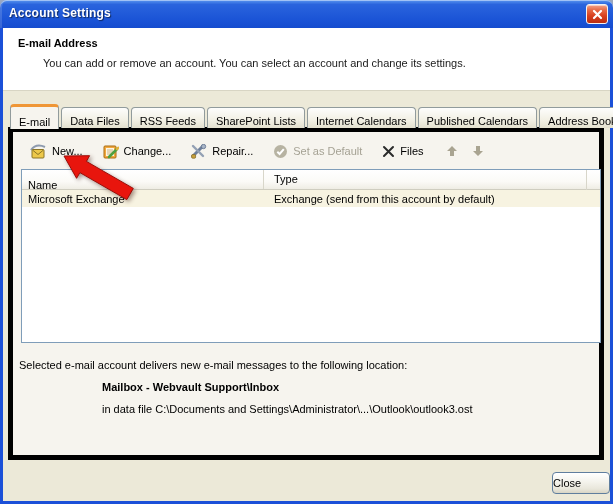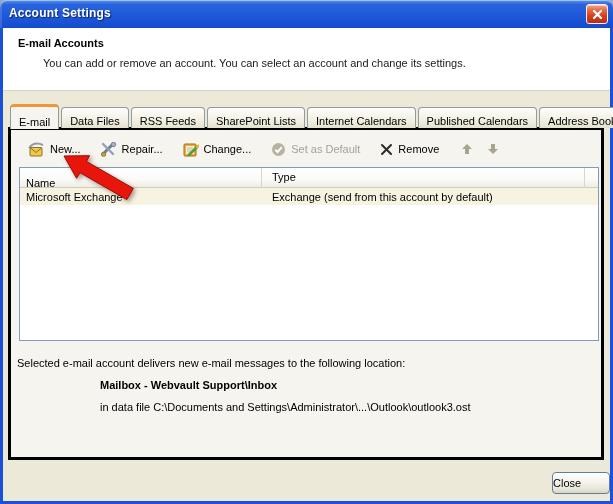--- a/index.html
+++ b/index.html
@@ -52,21 +52,21 @@
     font-size:11px; cursor:pointer; white-space:nowrap;
   }
   .tab.active {
     height:25px; line-height:22px; margin-bottom:-1px;
     background:#f6f4ee; border-top:3px solid #ef9636; position:relative; z-index:4;
   }
 
   
   .panel {
     position:absolute; top:127px; left:8px; width:596px; height:333px;
-    background:#f6f4ee; border:3px solid #000000; z-index:1;
+    background:#f6f4ee; border:5px solid #000000; z-index:1;
   }
 
   
   .toolbar { position:absolute; top:8px; left:10px; height:22px; display:flex; align-items:center; }
   .tbtn { display:flex; align-items:center; gap:5px; padding:2px 6px; cursor:pointer; border-radius:2px; white-space:nowrap; }
   .tbtn .lbl { font-size:11px; }
   .tbtn.disabled .lbl { color:#a5a294; }
   .tbtn.arrow { padding:2px 4px; margin-left:6px; }
 
   
@@ -120,21 +120,21 @@
         <svg width="11" height="11" viewBox="0 0 11 11">
             <path d="M2 2 L9 9 M9 2 L2 9" stroke="#ffffff" stroke-width="2.2" stroke-linecap="round"></path>
           </svg>
       </span>
     </div>
   </div>
 
   <div class="frame"></div>
 
   <div class="header-band">
-    <div class="header-title">E-mail Accounts</div>
+    <div class="header-title">E-mail Address</div>
     <div class="header-desc">You can add or remove an account. You can select an account and change its settings.</div>
   </div>
 
   <div class="tabs">
     <div class="tab active">E-mail</div>
     <div class="tab">Data Files</div>
     <div class="tab">RSS Feeds</div>
     <div class="tab">SharePoint Lists</div>
     <div class="tab">Internet Calendars</div>
     <div class="tab">Published Calendars</div>
@@ -151,59 +151,59 @@
             <rect x="3" y="5.5" width="12" height="8.5" rx="1" fill="#edc84a" stroke="#8a7426" stroke-width="1"></rect>
             <path d="M3.5 6 L9 10.5 L14.5 6" fill="none" stroke="#8a7426" stroke-width="1"></path>
           </svg>
         </span>
         <span class="lbl">New...</span>
       </div>
 
       <div class="tbtn" style="margin-left:8px;">
         <span class="icn">
           <svg width="16" height="15" viewBox="0 0 16 15">
-            <path d="M2 12 L12 2" stroke="#6d7f9b" stroke-width="3" stroke-linecap="round"></path>
-            <path d="M2 2 L12 12" stroke="#93a0b4" stroke-width="2.4" stroke-linecap="round"></path>
-            <circle cx="12.5" cy="2.5" r="2.2" fill="#aab6c8" stroke="#5d6f8b" stroke-width=".8"></circle>
-            <rect x="0.6" y="10.6" width="4" height="3.6" rx="1" fill="#c8a23c" stroke="#7c6322" stroke-width=".7"></rect>
-          </svg>
-        </span>
-        <span class="lbl">Repair...</span>
-      </div>
-
-      <div class="tbtn" style="margin-left:8px;">
-        <span class="icn">
-          <svg width="16" height="15" viewBox="0 0 16 15">
             <rect x="1" y="2" width="12" height="12" rx="1" fill="#f2a93f" stroke="#a96c12" stroke-width="1"></rect>
             <rect x="3" y="4" width="8" height="8" fill="#fdf6e4"></rect>
             <path d="M4 6 H10 M4 8 H10 M4 10 H8" stroke="#b9a36e" stroke-width=".8"></path>
             <path d="M6 13 L14 5" stroke="#4da03f" stroke-width="2.6" stroke-linecap="round"></path>
             <path d="M14 5 L15.2 3.8" stroke="#e0b23c" stroke-width="2.6" stroke-linecap="round"></path>
           </svg>
         </span>
         <span class="lbl">Change...</span>
       </div>
 
+      <div class="tbtn" style="margin-left:8px;">
+        <span class="icn">
+          <svg width="16" height="15" viewBox="0 0 16 15">
+            <path d="M2 12 L12 2" stroke="#6d7f9b" stroke-width="3" stroke-linecap="round"></path>
+            <path d="M2 2 L12 12" stroke="#93a0b4" stroke-width="2.4" stroke-linecap="round"></path>
+            <circle cx="12.5" cy="2.5" r="2.2" fill="#aab6c8" stroke="#5d6f8b" stroke-width=".8"></circle>
+            <rect x="0.6" y="10.6" width="4" height="3.6" rx="1" fill="#c8a23c" stroke="#7c6322" stroke-width=".7"></rect>
+          </svg>
+        </span>
+        <span class="lbl">Repair...</span>
+      </div>
+
       <div class="tbtn disabled" style="margin-left:8px;">
         <span class="icn">
           <svg width="15" height="15" viewBox="0 0 15 15">
             <circle cx="7.5" cy="7.5" r="6.5" fill="#b7b3a2"></circle>
             <path d="M4.3 7.8 L6.6 10 L10.8 5.2" fill="none" stroke="#ffffff" stroke-width="2"></path>
           </svg>
         </span>
         <span class="lbl">Set as Default</span>
       </div>
 
       <div class="tbtn" style="margin-left:8px;">
         <span class="icn">
           <svg width="13" height="13" viewBox="0 0 13 13">
               <path d="M2 2 L11 11 M11 2 L2 11" stroke="#2b2b2b" stroke-width="2" stroke-linecap="round"></path>
             </svg>
         </span>
-        <span class="lbl">Remove</span>
+        <span class="lbl">Files</span>
       </div>
 
       <div class="tbtn arrow" style="margin-left:12px;">
         <span class="icn">
           <svg width="12" height="12" viewBox="0 0 12 12">
               <path d="M6 1 L11 6 H8 V11 H4 V6 H1 Z" fill="#a9a491"></path>
             </svg>
         </span>
       </div>
       <div class="tbtn arrow">

